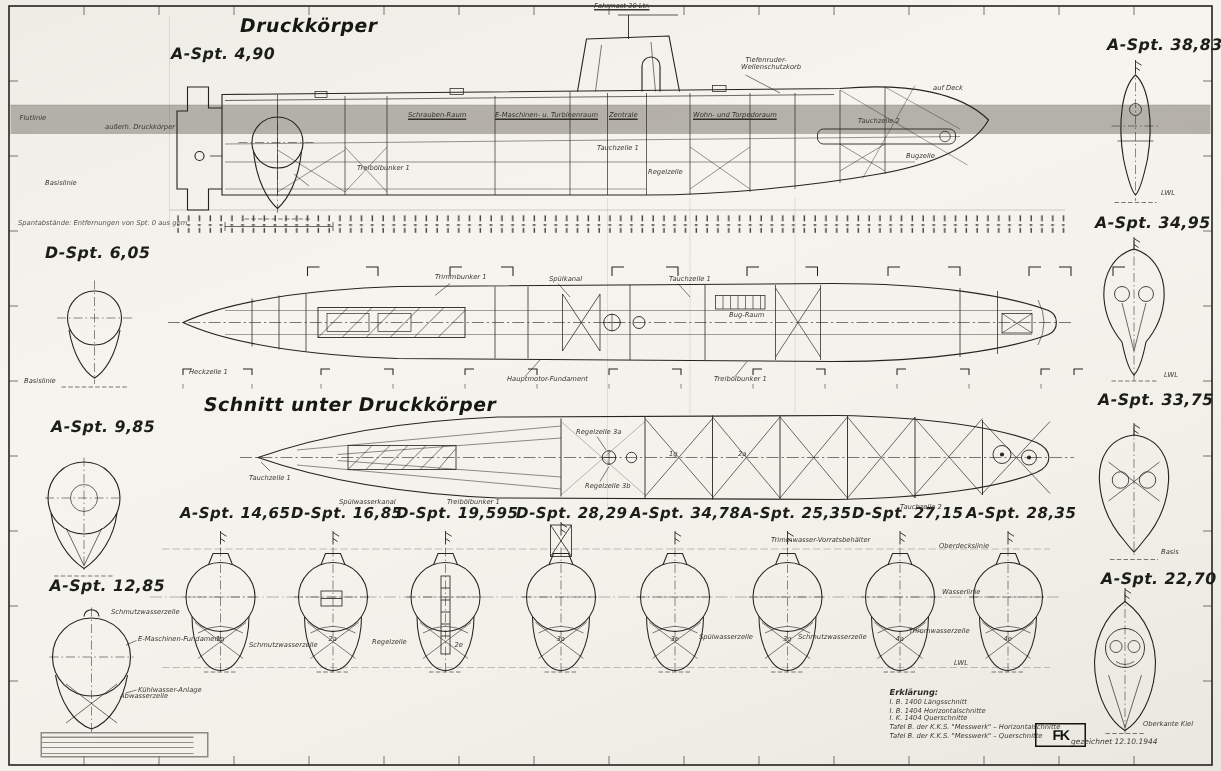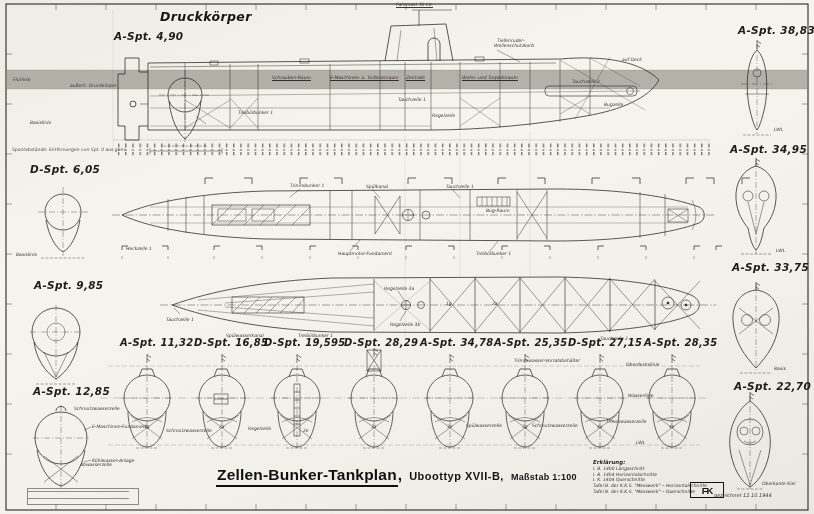--- a/index.html
+++ b/index.html
@@ -244,32 +244,33 @@
       <circle cx="744" cy="431" r="4" stroke-width="0.5"></circle>
       <circle cx="756" cy="431" r="4" stroke-width="0.5"></circle>
       <path d="M744,441 Q750,445 756,441" stroke-width="0.45"></path>
       <path d="M739,450 L750,485 M761,450 L750,485" stroke-width="0.45"></path>
       <path d="M750,395 V490" stroke-width="0.35" stroke-dasharray="6 2 1 2"></path>
       <path d="M737,489 H763" stroke-width="0.4" stroke-dasharray="3 1.5"></path>
     </g>
   </svg>
 
   <div class="hd" style="left:160px;top:9px">Druckkörper</div>
+  <div class="hd" style="left:136px;top:262px">Schnitt unter Druckkörper</div>
 
   <div class="lbl" style="left:114px;top:30px">A-Spt. 4,90</div>
   <div class="lbl" style="left:30px;top:163px">D-Spt. 6,05</div>
   <div class="lbl" style="left:34px;top:279px">A-Spt. 9,85</div>
   <div class="lbl" style="left:33px;top:385px">A-Spt. 12,85</div>
 
   <div class="lbl" style="left:738px;top:24px">A-Spt. 38,83</div>
   <div class="lbl" style="left:730px;top:143px">A-Spt. 34,95</div>
   <div class="lbl" style="left:732px;top:261px">A-Spt. 33,75</div>
   <div class="lbl" style="left:734px;top:380px">A-Spt. 22,70</div>
 
-  <div class="lbl sm" style="left:120px;top:337px">A-Spt. 11,32</div>
+  <div class="lbl sm" style="left:120px;top:337px">A-Spt. 14,65</div>
   <div class="lbl sm" style="left:194px;top:337px">D-Spt. 16,85</div>
   <div class="lbl sm" style="left:264px;top:337px">D-Spt. 19,595</div>
   <div class="lbl sm" style="left:344px;top:337px">D-Spt. 28,29</div>
   <div class="lbl sm" style="left:420px;top:337px">A-Spt. 34,78</div>
   <div class="lbl sm" style="left:494px;top:337px">A-Spt. 25,35</div>
   <div class="lbl sm" style="left:568px;top:337px">D-Spt. 27,15</div>
   <div class="lbl sm" style="left:644px;top:337px">A-Spt. 28,35</div>
 
   <div class="t" style="left:144px;top:424px">1g</div>
   <div class="t" style="left:219px;top:424px">2a</div>
@@ -328,26 +329,20 @@
   <div class="t" style="left:636px;top:440px">LWL</div>
 
   <div class="t" style="left:92px;top:424px">E-Maschinen-Fundament</div>
   <div class="t" style="left:92px;top:458px">Kühlwasser-Anlage</div>
   <div class="t" style="left:16px;top:252px">Basislinie</div>
   <div class="t" style="left:774px;top:127px">LWL</div>
   <div class="t" style="left:776px;top:248px">LWL</div>
   <div class="t" style="left:774px;top:366px">Basis</div>
   <div class="t" style="left:762px;top:481px">Oberkante Kiel</div>
 
-  <div class="titlebar">
-    <span class="title-main">Zellen-Bunker-Tankplan</span>
-    <span class="title-comma">,</span>
-    <span class="title-type">Uboottyp XVII-B,</span>
-    <span class="title-scale">Maßstab 1:100</span>
-  </div>
 
   <div class="legend">
     <div class="legend-title">Erklärung:</div>
     <div class="legend-line">I. B. 1400  Längsschnitt</div>
     <div class="legend-line">I. B. 1404  Horizontalschnitte</div>
     <div class="legend-line">I. K. 1404  Querschnitte</div>
     <div class="legend-line">Tafel B. der K.K.S. "Messwerk" – Horizontalschnitte</div>
     <div class="legend-line">Tafel B. der K.K.S. "Messwerk" – Querschnitte</div>
   </div>
 

